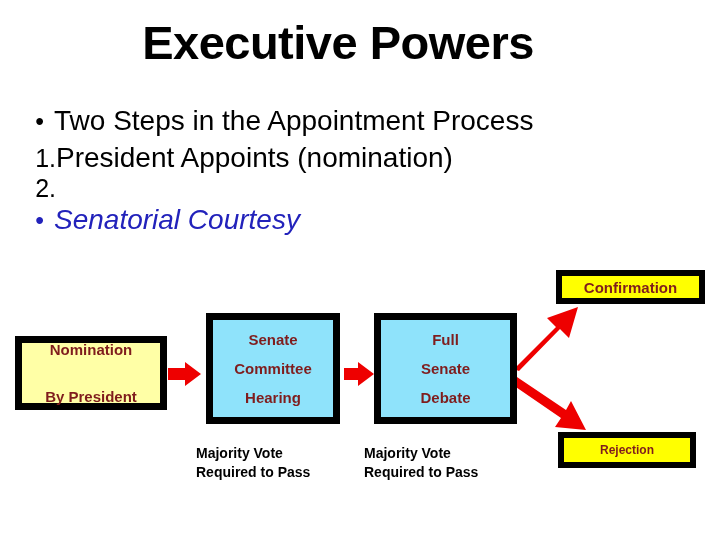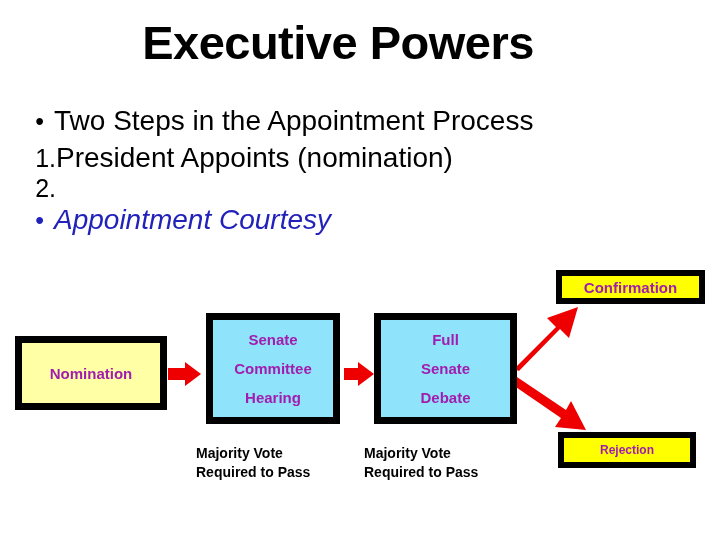--- a/index.html
+++ b/index.html
@@ -74,21 +74,21 @@
   }
   .node {
     position: absolute;
     box-sizing: border-box;
     border: 7px solid #000000;
     display: flex;
     flex-direction: column;
     align-items: center;
     justify-content: center;
     font-weight: bold;
-    color: #a21caf;
+    color: #7f1d1d;
     text-align: center;
   }
   .node .line { white-space: nowrap; }
 
   #node-nomination {
     left: 15px;  top: 336px;  width: 152px; height: 74px;
     background: #ffffa6;
     font-size: 15px;
   }
   #node-nomination .line { margin: 15px 0; }
@@ -157,21 +157,21 @@
     <span class="bullet-mark">1.</span>
     <span class="bullet-text">President Appoints (nomination)</span>
   </div>
 
   <div class="bullet-row sub">
     <span class="bullet-mark">2.</span>
   </div>
 
   <div class="bullet-row emph">
     <span class="bullet-mark">•</span>
-    <span class="bullet-text">Appointment Courtesy</span>
+    <span class="bullet-text">Senatorial Courtesy</span>
   </div>
 
 </div>
 
 <div id="diagram">
 
   <svg id="arrow-layer" viewBox="0 0 720 540">
 
     <g>
       <path d="M168,368 L185,368 L185,362 L201,374 L185,386 L185,380 L168,380 Z" fill="#ee0000"></path>
@@ -185,20 +185,21 @@
       <path d="M514,369 L556,327 L547,318 L578,307 L569,338 L560,329 L519,371 Z" fill="#ee0000"></path>
     </g>
 
     <g>
       <path d="M514,375 L566,410 L571,401 L586,430 L555,427 L561,418 L510,383 Z" fill="#ee0000"></path>
     </g>
   </svg>
 
   <div class="node" id="node-nomination">
     <span class="line">Nomination</span>
+    <span class="line">By President</span>
   </div>
 
   <div class="node" id="node-committee">
     <span class="line">Senate</span>
     <span class="line">Committee</span>
     <span class="line">Hearing</span>
   </div>
 
   <div class="node" id="node-fullsenate">
     <span class="line">Full</span>

